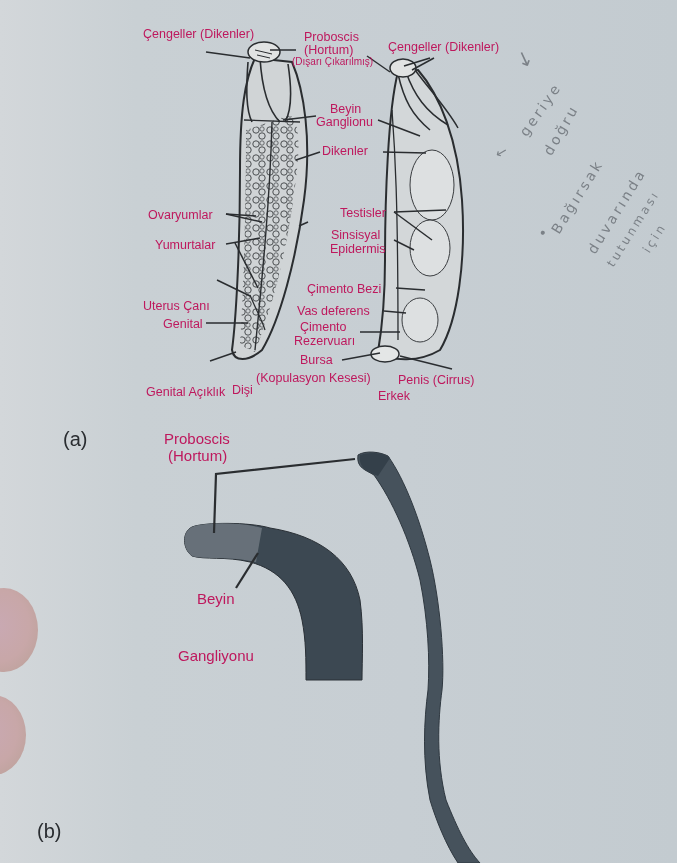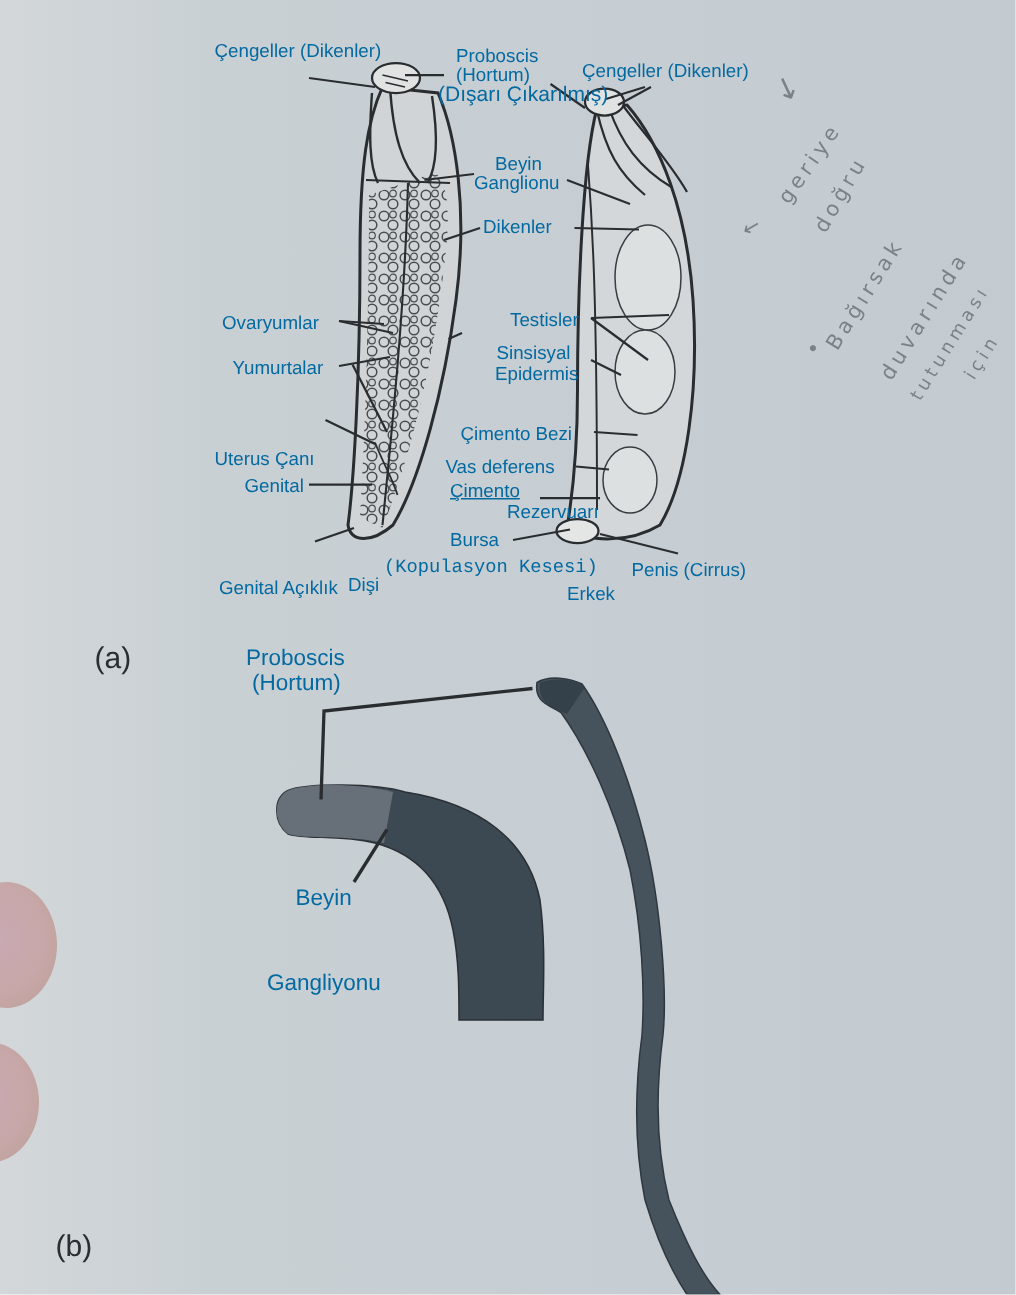--- a/index.html
+++ b/index.html
@@ -2,22 +2,22 @@
 <html><head>
 <meta charset="utf-8">
 <style>
   html, body { margin:0; padding:0; }
   body {
     width:677px; height:863px; overflow:hidden; position:relative;
     background: linear-gradient(90deg, #d3d7da 0%, #c9d0d4 20%, #c7ced3 60%, #c3cbd0 100%);
     font-family: "Liberation Sans", sans-serif;
     color:#2b2f33;
   }
-  .lbl { position:absolute; font-size:12.5px; line-height:14px; white-space:nowrap; color:#0369a1; }
-  .lbl.small { font-size:14px; line-height:10px; }
+  .lbl { position:absolute; font-size:12.5px; line-height:14px; white-space:nowrap; color:#be185d; }
+  .lbl.small { font-size:10px; line-height:10px; }
   .lbl.big { font-size:15px; line-height:17px; }
   .panel-letter { position:absolute; font-size:20px; font-weight:normal; color:#2a2d31; }
   svg.layer { position:absolute; left:0; top:0; }
   .hand { position:absolute; font-family:"DejaVu Sans", sans-serif; font-size:14px; color:#7b8187; transform-origin:left top; letter-spacing:3px; }
   .finger { position:absolute; border-radius:50%; background:radial-gradient(ellipse at 40% 45%, #c9a9b3 0%, #c8a7a8 55%, #bfa39e 80%, rgba(190,170,170,0) 100%); }
 </style>
 </head>
 <body>
 
 <div class="finger" style="left:-30px; top:588px; width:68px; height:84px;"></div>
@@ -109,25 +109,25 @@
 <div class="lbl" style="left:143px; top:273px;margin-top:26px;">Uterus Çanı</div>
 <div class="lbl" style="left:163px; top:317px;">Genital</div>
 <div class="lbl" style="left:146px; top:365px;margin-top:20px;">Genital Açıklık</div>
 <div class="lbl" style="left:232px; top:383px;">Dişi</div>
 
 <div class="lbl" style="left:340px; top:206px;">Testisler</div>
 <div class="lbl" style="left:331px; top:228px;">Sinsisyal</div>
 <div class="lbl" style="left:330px; top:242px;">Epidermis</div>
 <div class="lbl" style="left:307px; top:282px;">Çimento Bezi</div>
 <div class="lbl" style="left:297px; top:304px;">Vas deferens</div>
-<div class="lbl" style="left:300px; top:320px;text-decoration:underline;">Çimento</div>
-<div class="lbl" style="left:294px; top:334px;margin-left:44px;">Rezervuarı</div>
+<div class="lbl" style="left:300px; top:320px;">Çimento</div>
+<div class="lbl" style="left:294px; top:334px;">Rezervuarı</div>
 <div class="lbl" style="left:300px; top:353px;">Bursa</div>
-<div class="lbl" style="left:256px; top:371px;font-family:Liberation Mono, monospace;">(Kopulasyon Kesesi)</div>
-<div class="lbl" style="left:421px; top:373px;">Penis (Cirrus)</div>
+<div class="lbl" style="left:256px; top:371px;">(Kopulasyon Kesesi)</div>
+<div class="lbl" style="left:398px; top:373px;">Penis (Cirrus)</div>
 <div class="lbl" style="left:378px; top:389px;">Erkek</div>
 
 <div class="panel-letter" style="left:63px; top:428px;">(a)</div>
 
 <div class="lbl big" style="left:164px; top:430px;">Proboscis</div>
 <div class="lbl big" style="left:168px; top:447px;">(Hortum)</div>
 <div class="lbl big" style="left:197px; top:590px;">Beyin</div>
 <div class="lbl big" style="left:178px; top:607px;margin-top:40px;">Gangliyonu</div>
 <div class="panel-letter" style="left:37px; top:820px;">(b)</div>
 

